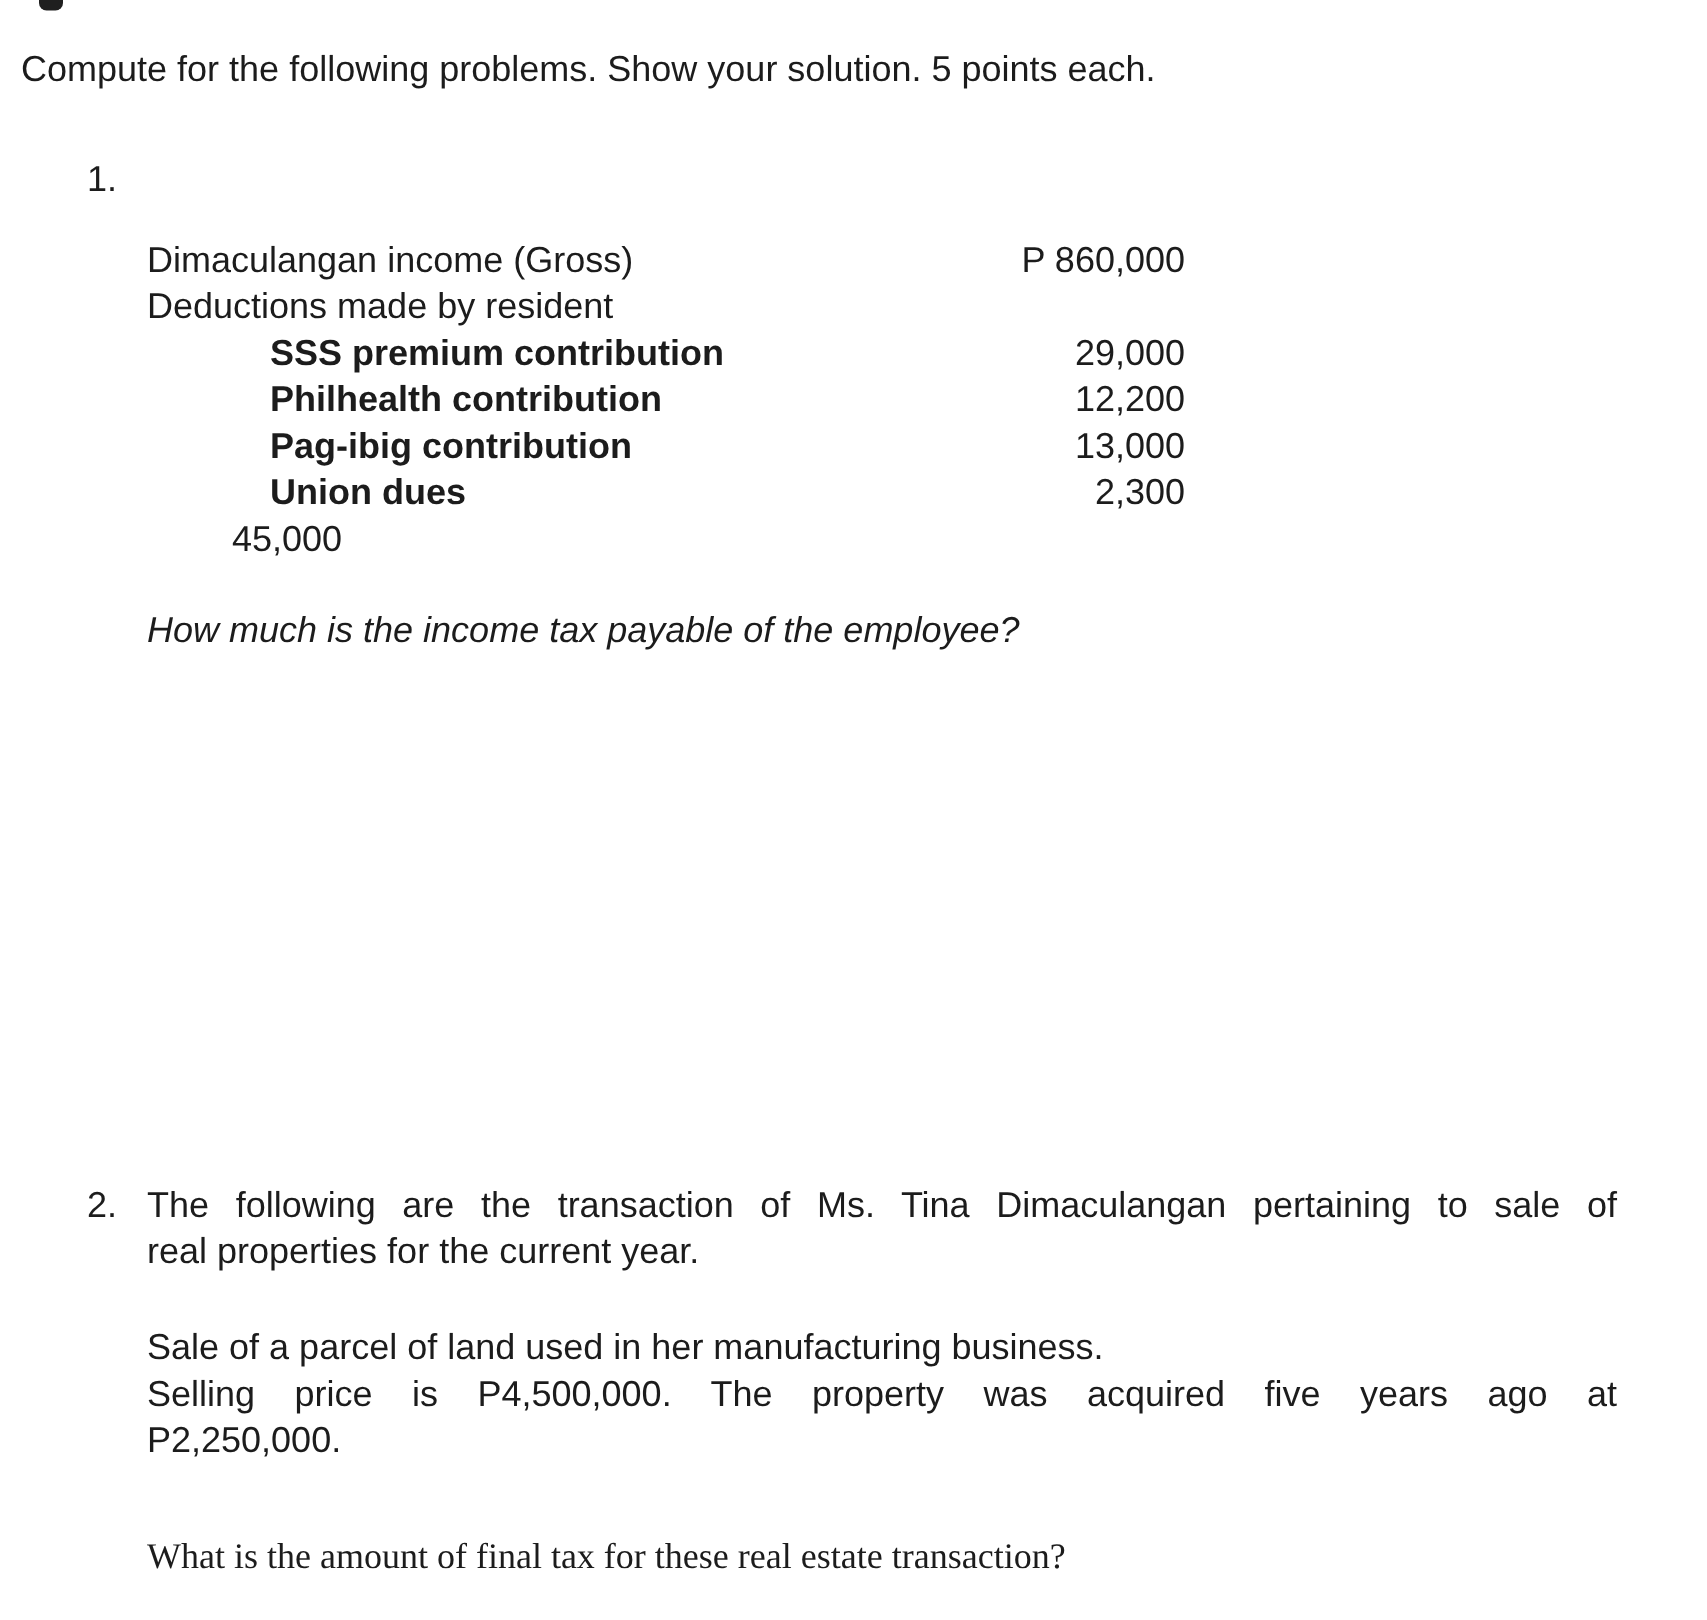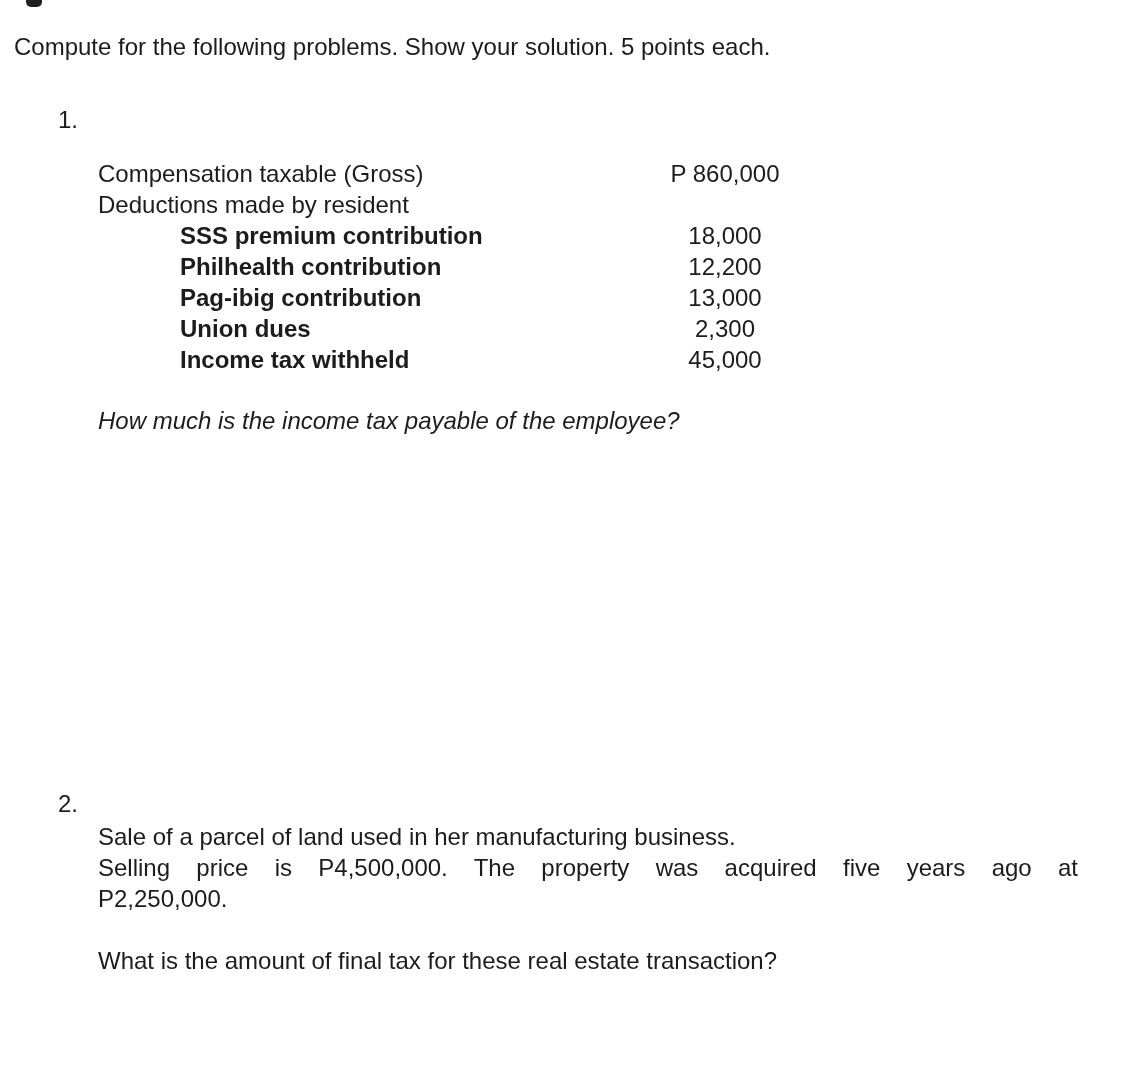--- a/index.html
+++ b/index.html
@@ -22,80 +22,83 @@
   }
   .instructions { margin: 31px 12px 0 14px; }
   .problem.p1 { margin-top: 42px; }
   .prob-row { display: flex; padding-left: 58px; }
   .num { width: 40px; flex: none; }
   .prob-body { flex: none; width: 980px; }
   .fin-table { margin: 23px 0 0 98px; width: 692px; }
   .fin-row { display: flex; justify-content: space-between; }
   .fin-row .label { flex: 1 1 auto; }
   .fin-row .label.ind { padding-left: 82px; font-weight: bold; }
-  .fin-row .value { flex: none; text-align: center; min-width: 130px; }
+  .fin-row .value { flex: none; text-align: right; min-width: 130px; }
   .question { margin: 30px 0 0 98px; font-style: italic; }
   .problem.p2 { margin-top: 352px; }
   .line { display: block; }
   .jl { text-align: justify; text-align-last: justify; }
   .para-block { margin-top: 33px; }
-  .q2 { margin-top: 31px; }
+  .q2 { margin-top: 47px; font-family: Liberation Serif, serif; }
 </style>
 </head>
 <body>
 
 <div class="page">
 
   <div class="artifact"></div>
 
   <p class="instructions">Compute for the following problems. Show your solution. 5 points each.</p>
 
   <section class="problem p1">
     <div class="prob-row">
       <span class="num">1.</span>
     </div>
 
     <div class="fin-table">
       <div class="fin-row">
-        <span class="label">Compensation taxable (Gross)</span>
+        <span class="label">Dimaculangan income (Gross)</span>
         <span class="value">P 860,000</span>
       </div>
       <div class="fin-row">
         <span class="label">Deductions made by resident</span>
         <span class="value"></span>
       </div>
       <div class="fin-row">
         <span class="label ind">SSS premium contribution</span>
-        <span class="value">18,000</span>
+        <span class="value">29,000</span>
       </div>
       <div class="fin-row">
         <span class="label ind">Philhealth contribution</span>
         <span class="value">12,200</span>
       </div>
       <div class="fin-row">
         <span class="label ind">Pag-ibig contribution</span>
         <span class="value">13,000</span>
       </div>
       <div class="fin-row">
         <span class="label ind">Union dues</span>
         <span class="value">2,300</span>
       </div>
       <div class="fin-row">
-        <span class="label ind">Income tax withheld</span>
         <span class="value">45,000</span>
       </div>
     </div>
 
     <p class="question q1">How much is the income tax payable of the employee?</p>
   </section>
 
   <section class="problem p2">
     <div class="prob-row">
       <span class="num">2.</span>
       <div class="prob-body">
+        <div class="intro">
+          <span class="line jl">The following are the transaction of Ms. Tina Dimaculangan pertaining to sale of</span>
+          <span class="line">real properties for the current year.</span>
+        </div>
         <div class="para-block">
           <span class="line">Sale of a parcel of land used in her manufacturing business.</span>
           <span class="line jl">Selling price is P4,500,000. The property was acquired five years ago at</span>
           <span class="line">P2,250,000.</span>
         </div>
         <p class="q2">What is the amount of final tax for these real estate transaction?</p>
       </div>
     </div>
   </section>
 

